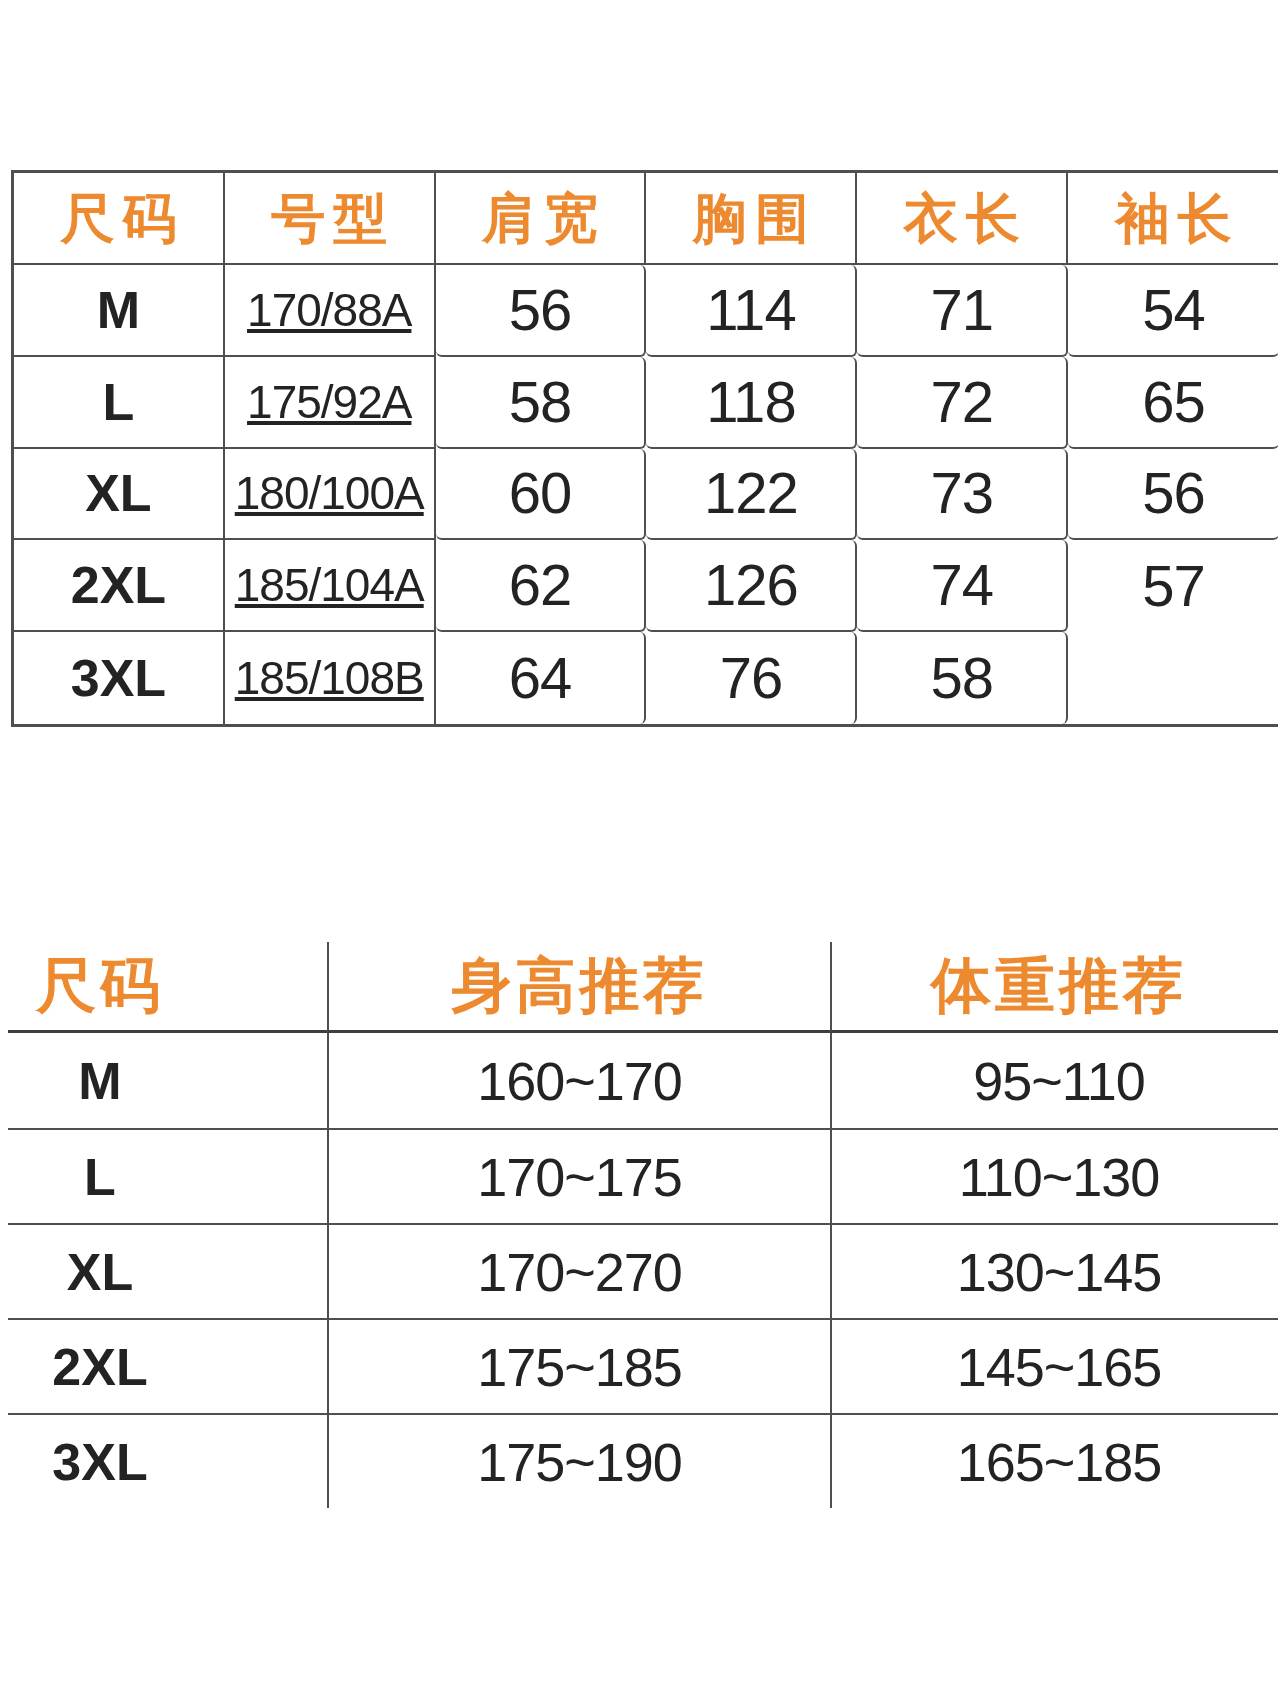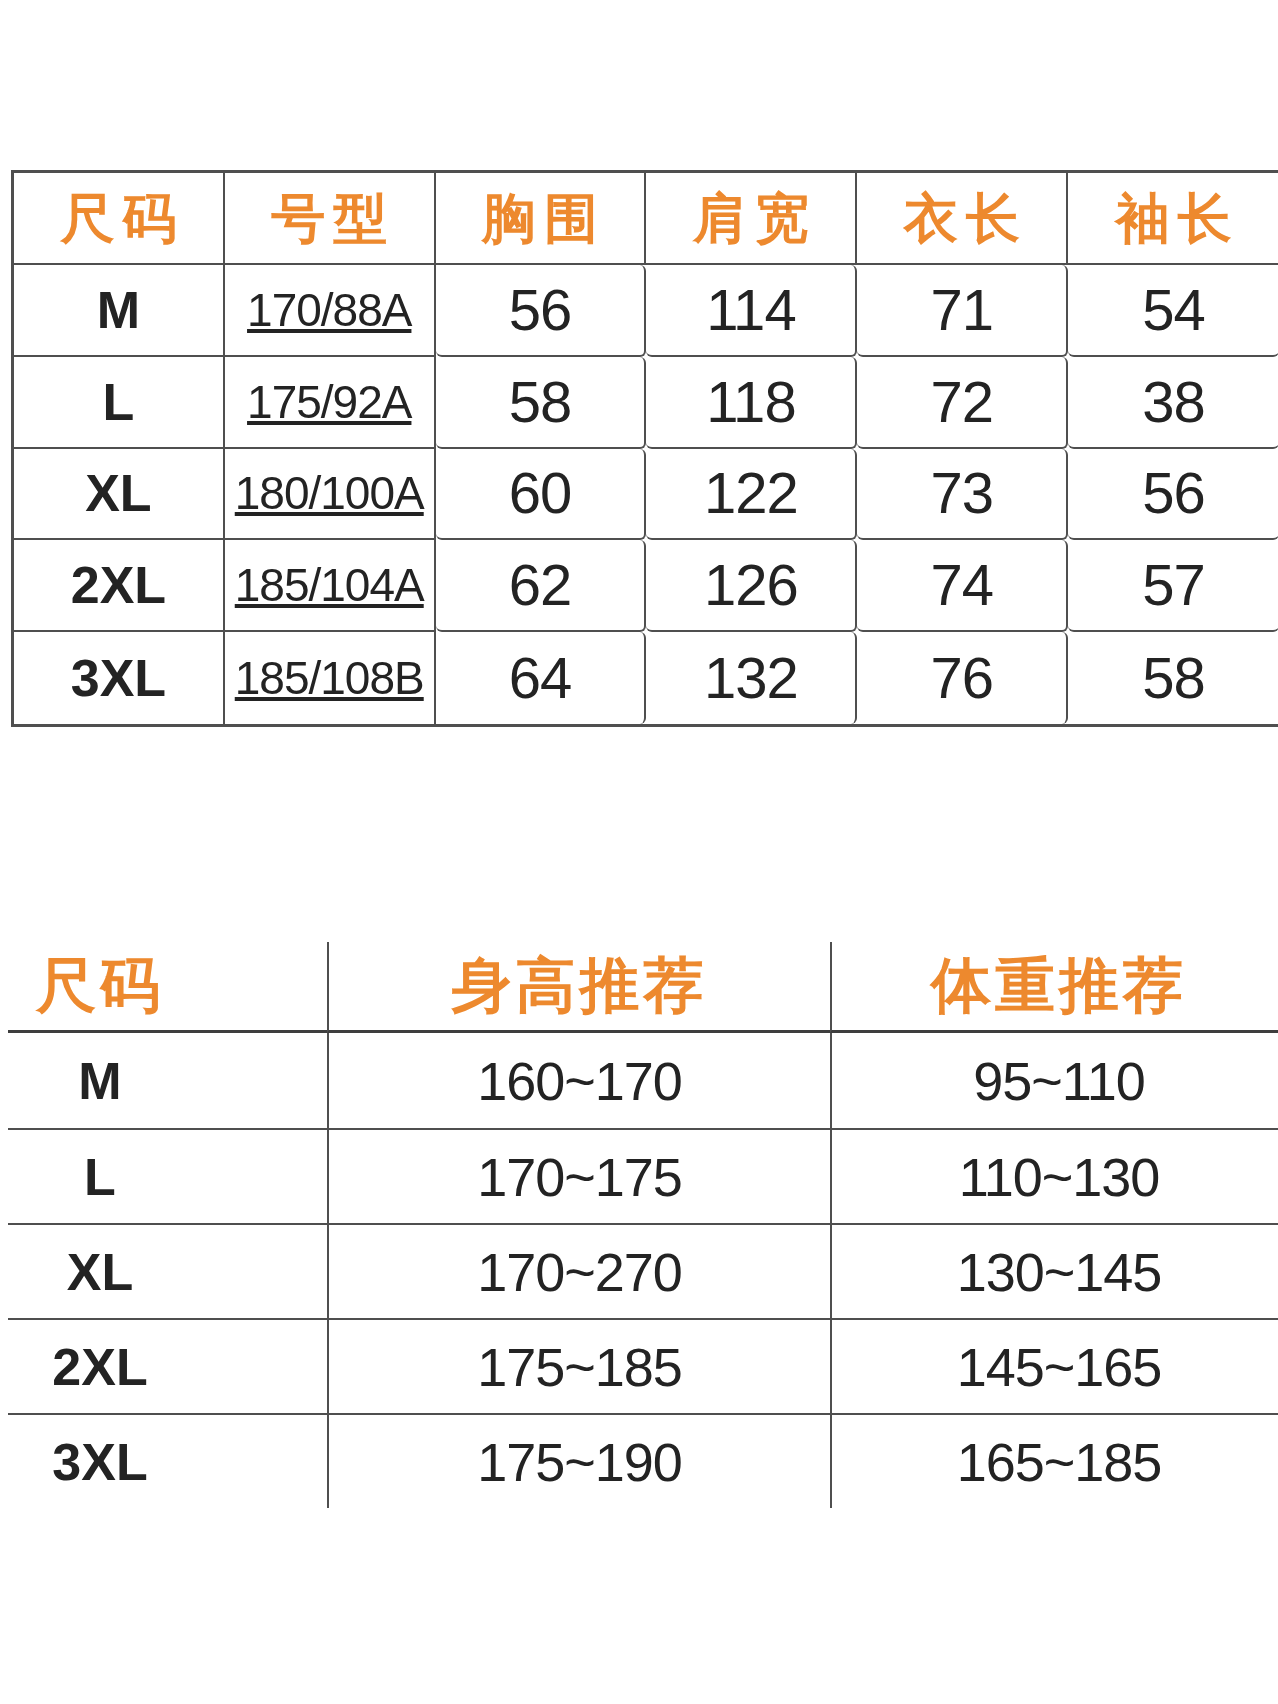--- a/index.html
+++ b/index.html
@@ -57,57 +57,56 @@
   .rec-table .val { font-size: 54px; letter-spacing: -1px; }
 </style>
 </head>
 <body>
 
 <div class="page">
 
   <section class="spec-table">
     <div class="cell hdr">尺码</div>
     <div class="cell hdr">号型</div>
+    <div class="cell hdr">肩宽</div>
     <div class="cell hdr">胸围</div>
-    <div class="cell hdr">肩宽</div>
     <div class="cell hdr">衣长</div>
     <div class="cell hdr">袖长</div>
 
     <div class="cell sz">M</div>
     <div class="cell model">170/88A</div>
     <div class="cell num">56</div>
     <div class="cell num">114</div>
     <div class="cell num">71</div>
     <div class="cell num">54</div>
 
     <div class="cell sz">L</div>
     <div class="cell model">175/92A</div>
     <div class="cell num">58</div>
     <div class="cell num">118</div>
     <div class="cell num">72</div>
-    <div class="cell num">38</div>
+    <div class="cell num">65</div>
 
     <div class="cell sz">XL</div>
     <div class="cell model">180/100A</div>
     <div class="cell num">60</div>
     <div class="cell num">122</div>
     <div class="cell num">73</div>
     <div class="cell num">56</div>
 
     <div class="cell sz">2XL</div>
     <div class="cell model">185/104A</div>
     <div class="cell num">62</div>
     <div class="cell num">126</div>
     <div class="cell num">74</div>
     <div class="cell num">57</div>
 
     <div class="cell sz">3XL</div>
     <div class="cell model">185/108B</div>
     <div class="cell num">64</div>
-    <div class="cell num">132</div>
     <div class="cell num">76</div>
     <div class="cell num">58</div>
   </section>
 
   <section class="rec-table">
     <div class="cell hdr c1">尺码</div>
     <div class="cell hdr">身高推荐</div>
     <div class="cell hdr">体重推荐</div>
 
     <div class="cell sz c1">M</div>

